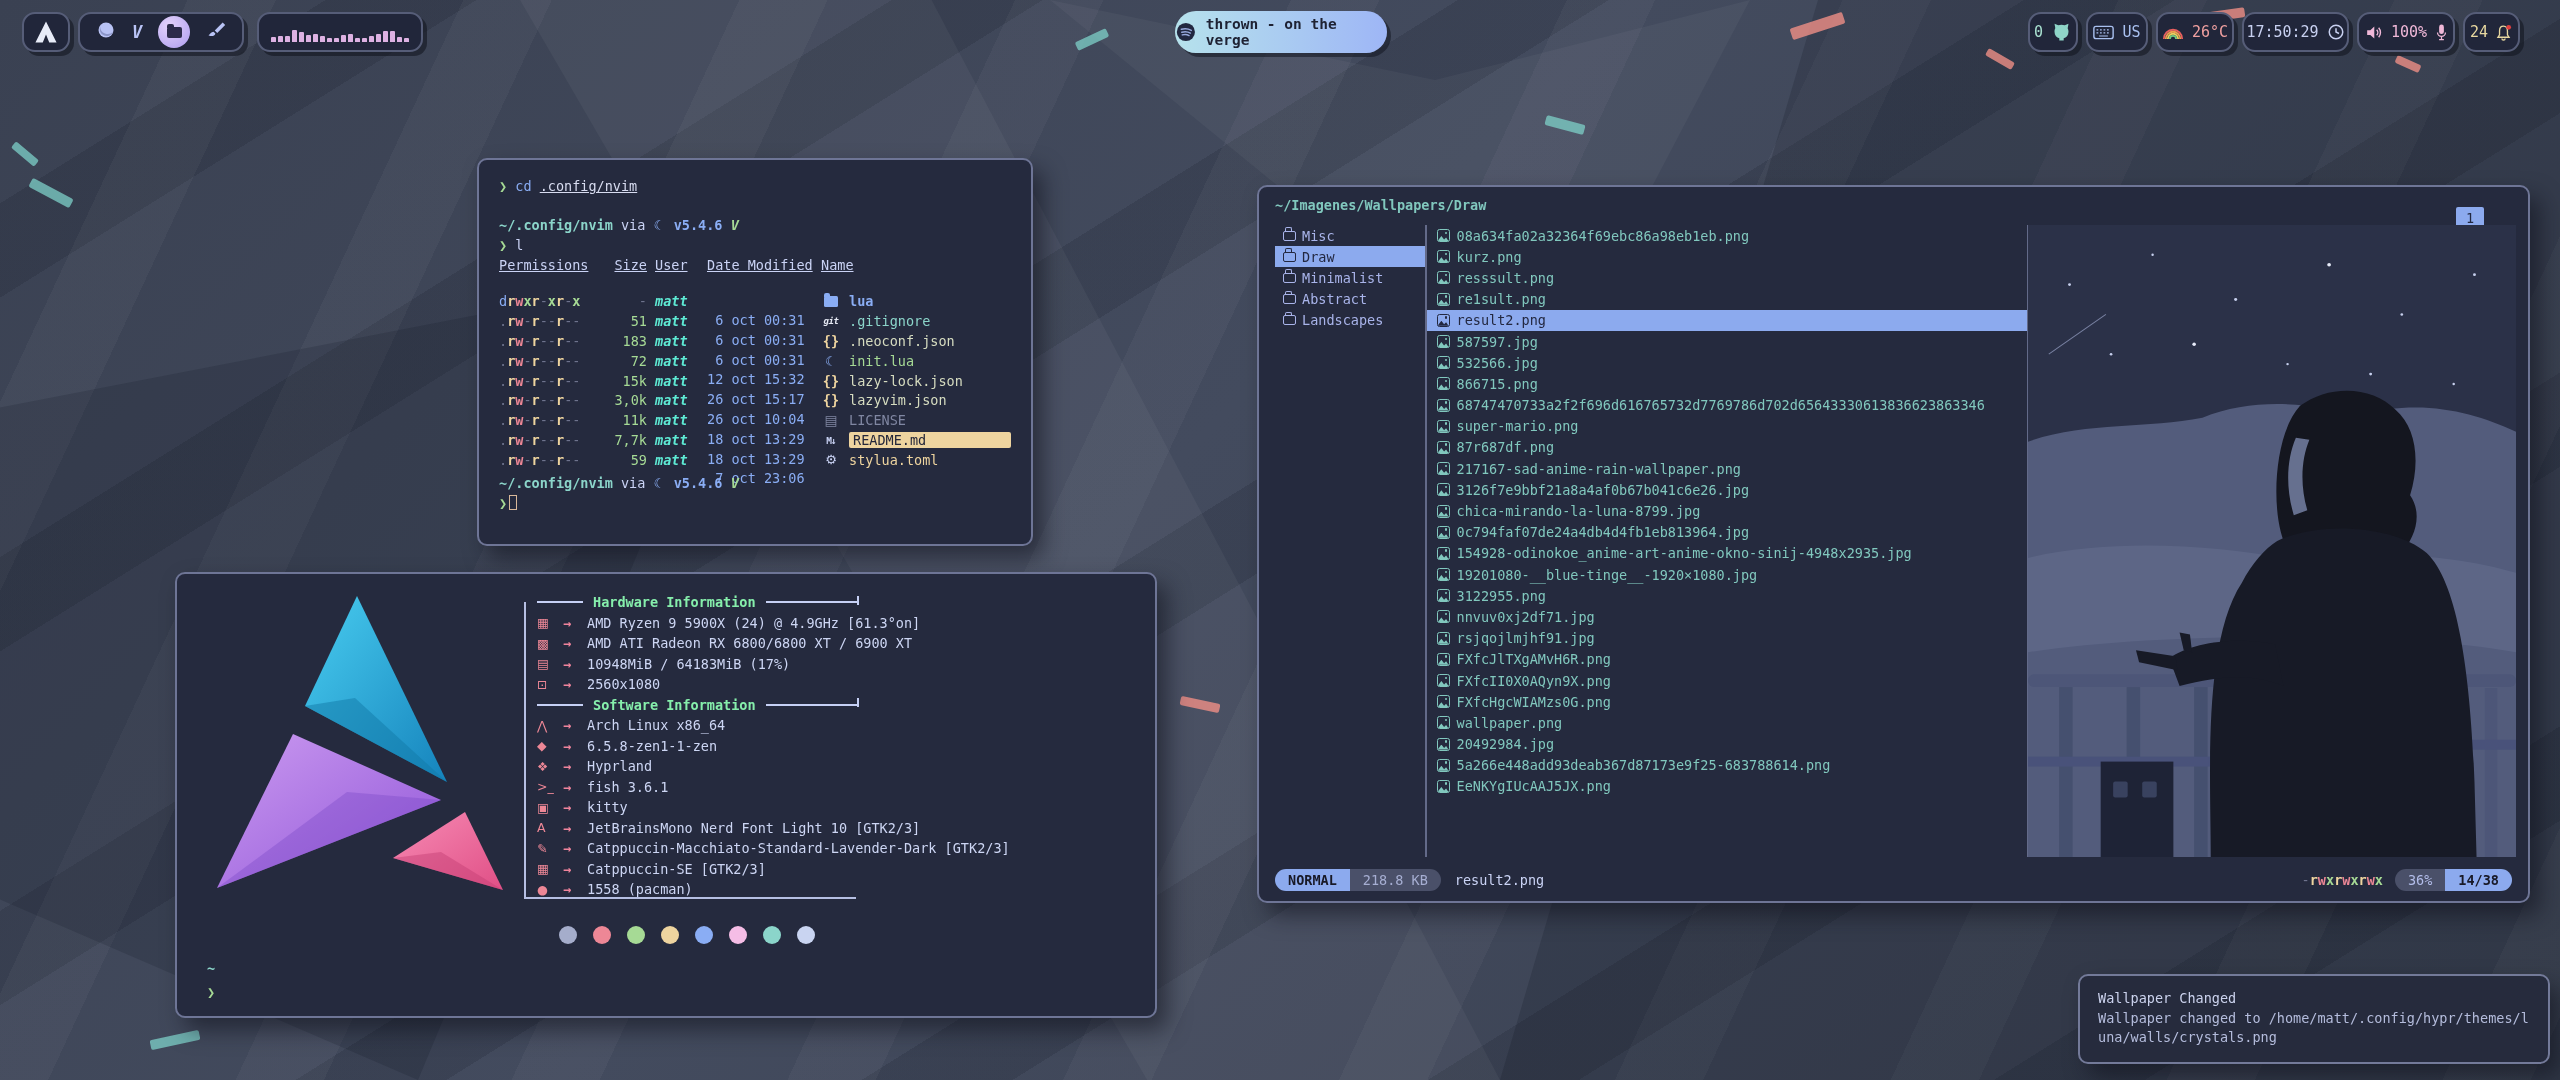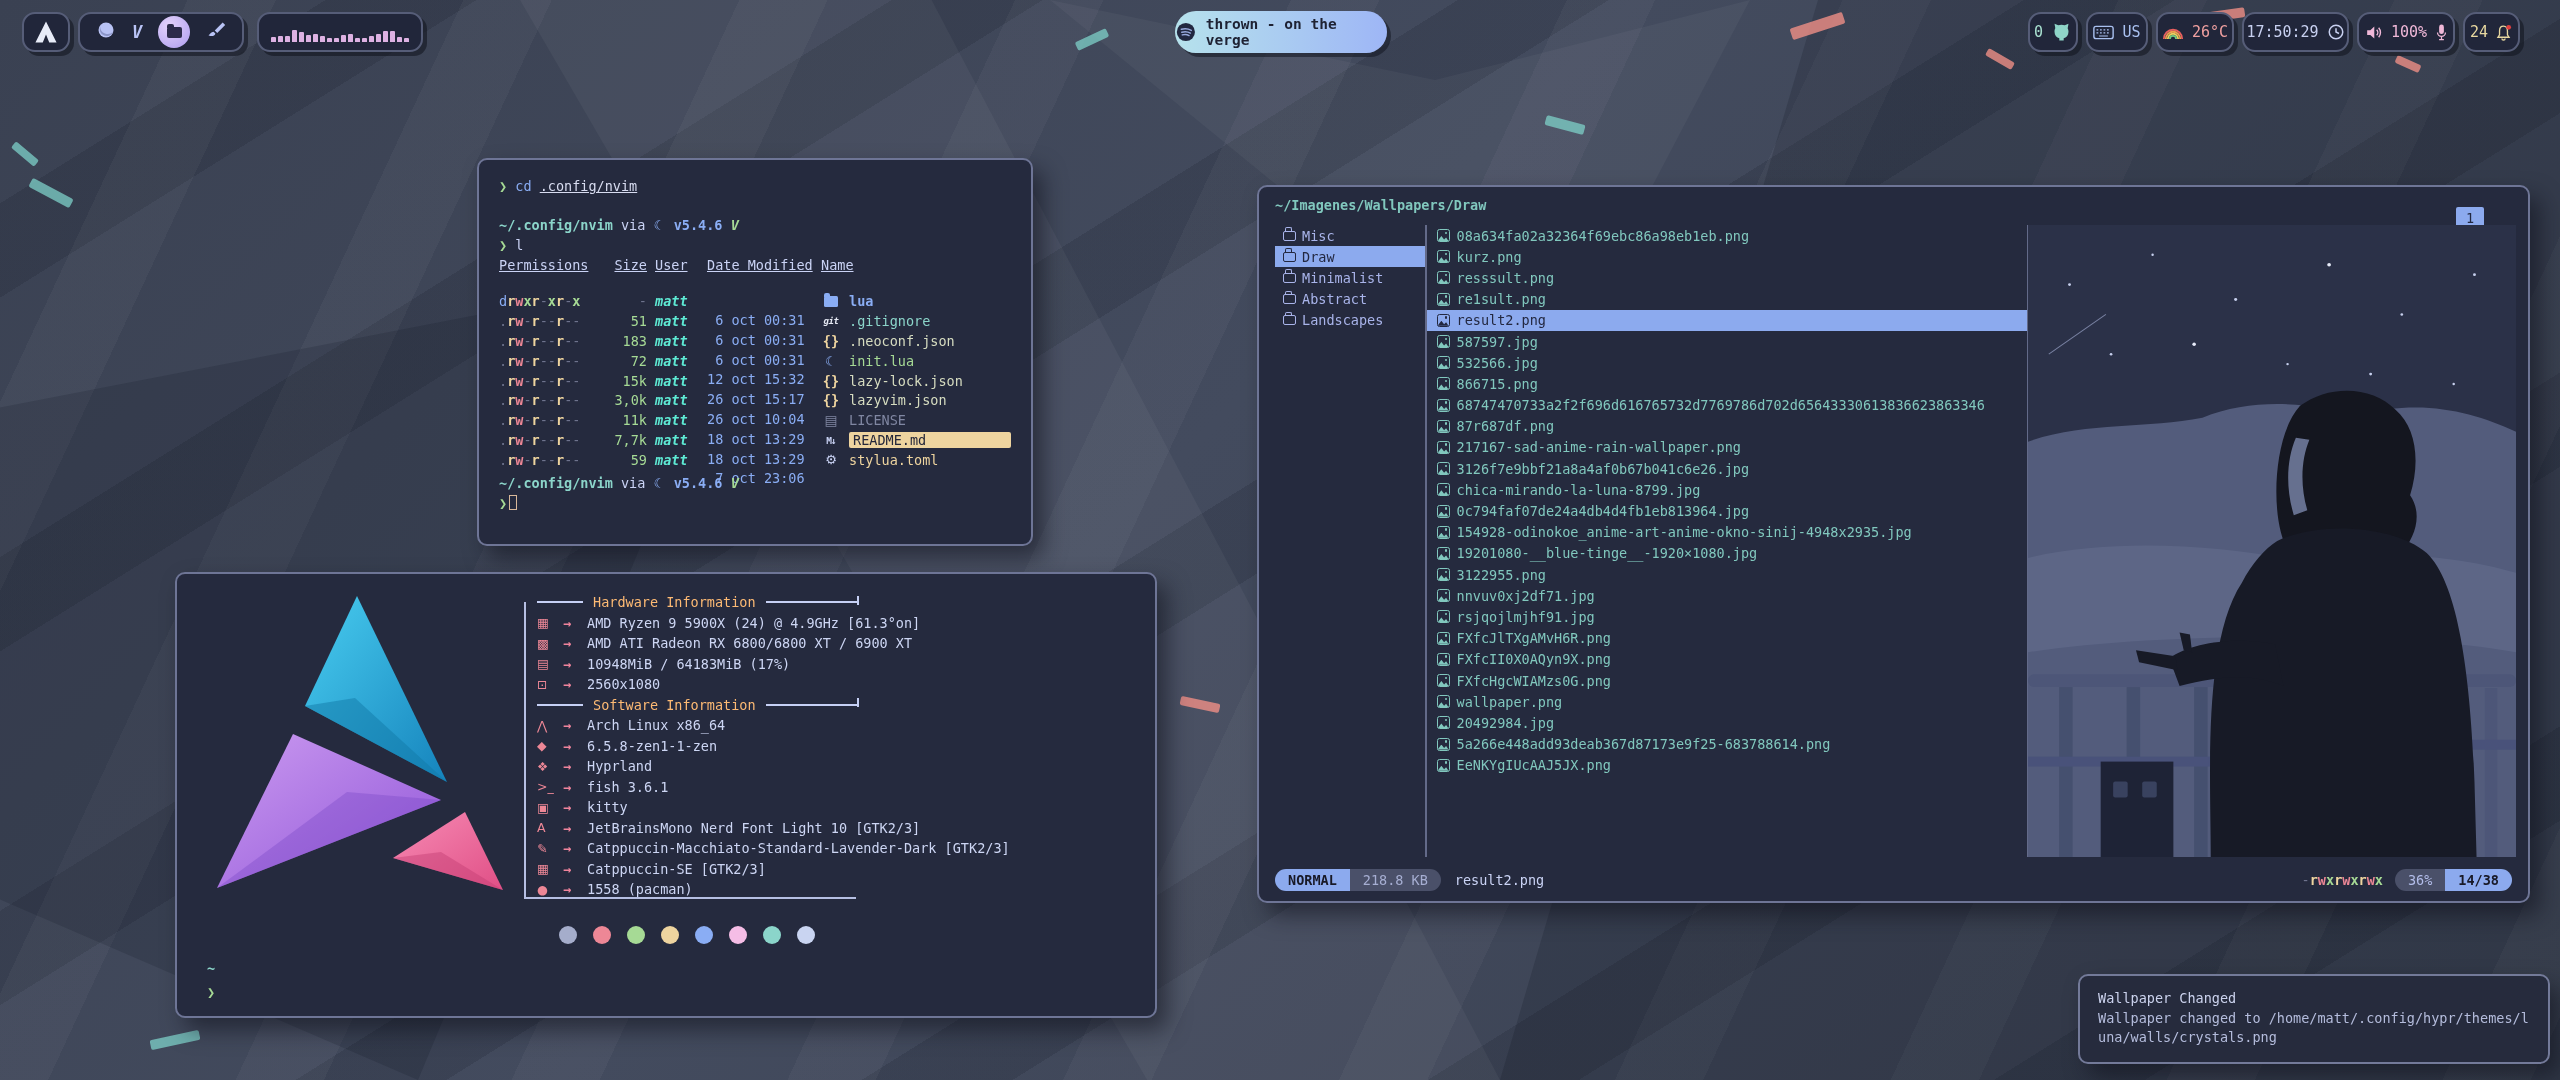--- a/index.html
+++ b/index.html
@@ -99,21 +99,21 @@
   #fetch { left:175px; top:572px; width:982px; height:446px; font-size:13.5px; color:#cdd6f4; }
   #fetch-logo { position:absolute; left:12px; top:12px; }
   .fetch-frame { position:absolute; left:347px; top:28px; width:332px; height:297px;
     border-left:2px solid #c6d0f5; border-bottom:2px solid #c6d0f5; opacity:.9; }
   #fetch-info { position:absolute; left:360px; top:18px; width:600px; }
   .fsec { height:20.5px; display:flex; align-items:center; width:322px; }
   .fsec .hline { height:2px; background:#c6d0f5; }
   .fsec .hline.lead { width:46px; margin-right:10px; }
   .fsec .hline.grow { flex:1; margin-left:10px; }
   .fsec .vtick { width:2px; height:9px; background:#c6d0f5; align-self:flex-end; margin-bottom:8px; }
-  .flabel { font-weight:normal; color:#fdba74; }
+  .flabel { font-weight:bold; color:#86efac; }
   .frow { height:20.5px; display:flex; align-items:center; white-space:pre; }
   .ficon { width:26px; color:#ed8796; font-family:"DejaVu Sans",sans-serif; font-size:12.5px; }
   .farrow { width:24px; color:#f0849c; font-weight:bold; }
   #fetch-dots { position:absolute; left:382px; top:352px; display:flex; gap:16px; }
   .dot { width:18px; height:18px; border-radius:50%; }
   .fetch-prompt { position:absolute; left:30px; font-weight:bold; }
 
   
   #fm { left:1257px; top:185px; width:1273px; height:718px; font-size:13.5px; }
   .fm-path { position:absolute; left:16px; top:10px; color:#81c8be; font-weight:bold; }
@@ -468,20 +468,24 @@
             <span class="i-img"></span>
             <span>532566.jpg</span>
           </div>
           <div class="frow2">
             <span class="i-img"></span>
             <span>866715.png</span>
           </div>
           <div class="frow2">
             <span class="i-img"></span>
             <span>68747470733a2f2f696d616765732d7769786d702d65643330613836623863346</span>
+          </div>
+          <div class="frow2">
+            <span class="i-img"></span>
+            <span>super-mario.png</span>
           </div>
           <div class="frow2">
             <span class="i-img"></span>
             <span>87r687df.png</span>
           </div>
           <div class="frow2">
             <span class="i-img"></span>
             <span>217167-sad-anime-rain-wallpaper.png</span>
           </div>
           <div class="frow2">

